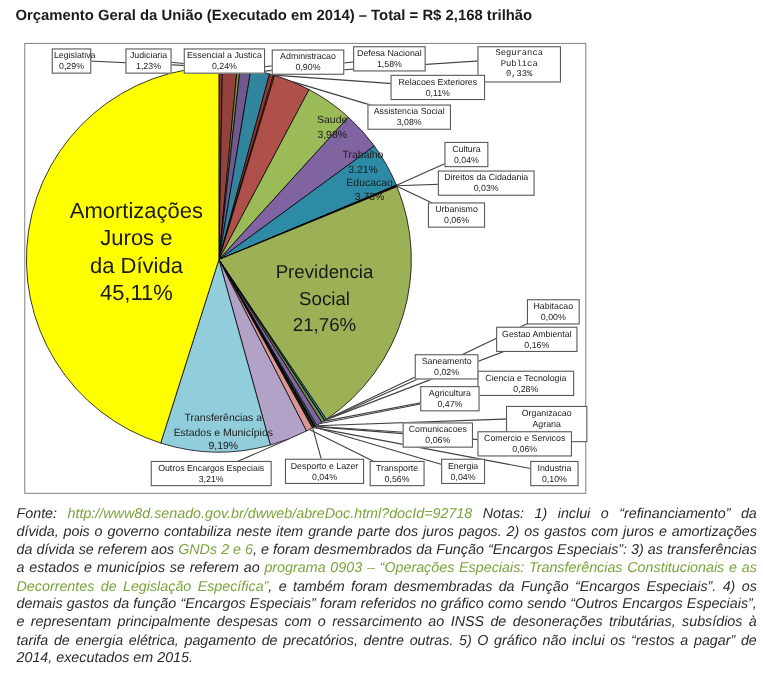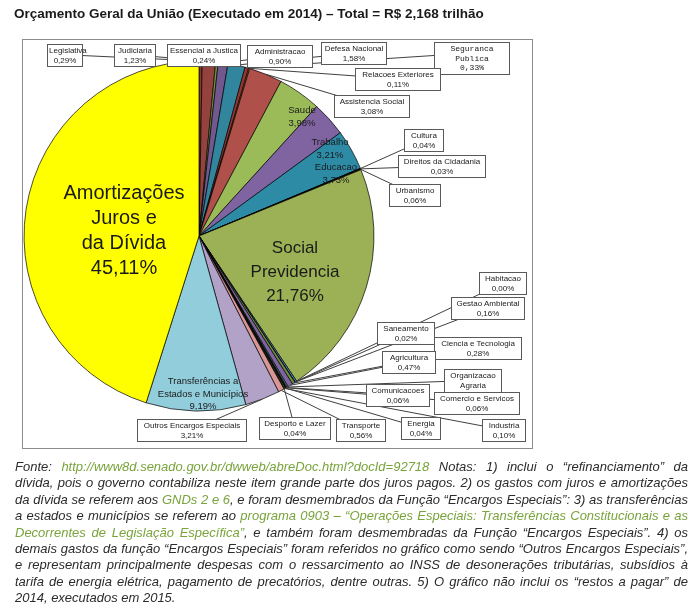--- a/index.html
+++ b/index.html
@@ -77,22 +77,22 @@
       <line x1="192" y1="430" x2="262.5" y2="399.1" stroke="#404040" stroke-width="1"></line>
     </svg>
   <div id="inner-labels">
       <div class="inner-label" style="left: 44px; top: 180px; width: 160px; font-size: 20px; line-height: 25px;">
         <div>Amortizações</div>
         <div>Juros e</div>
         <div>da Dívida</div>
         <div>45,11%</div>
       </div>
       <div class="inner-label" style="left: 230px; top: 236px; width: 130px; font-size: 17px; line-height: 24px;">
+        <div>Previdencia</div>
         <div>Social</div>
-        <div>Previdencia</div>
         <div>21,76%</div>
       </div>
       <div class="inner-label" style="left: 141px; top: 375px; width: 124px; font-size: 9.5px; line-height: 12.5px;">
         <div>Transferências a</div>
         <div>Estados e Municípios</div>
         <div>9,19%</div>
       </div>
       <div class="inner-label" style="left: 262px; top: 104px; width: 80px; font-size: 9.5px; line-height: 12.5px;">
         <div>Saude</div>
         <div>3,98%</div>
@@ -156,21 +156,21 @@
         <div>0,00%</div>
       </div>
       <div class="callout" style="left: 451px; top: 297px; width: 74px;">
         <div>Gestao Ambiental</div>
         <div>0,16%</div>
       </div>
       <div class="callout" style="left: 434px; top: 337px; width: 88px;">
         <div>Ciencia e Tecnologia</div>
         <div>0,28%</div>
       </div>
-      <div class="callout" style="left: 444px; top: 369px; width: 58px;">
+      <div class="callout" style="left: 460px; top: 369px; width: 74px;">
         <div>Organizacao Agraria</div>
         <div>0,12%</div>
       </div>
       <div class="callout" style="left: 434px; top: 392px; width: 86px;">
         <div>Comercio e Servicos</div>
         <div>0,06%</div>
       </div>
       <div class="callout" style="left: 482px; top: 419px; width: 44px;">
         <div>Industria</div>
         <div>0,10%</div>

